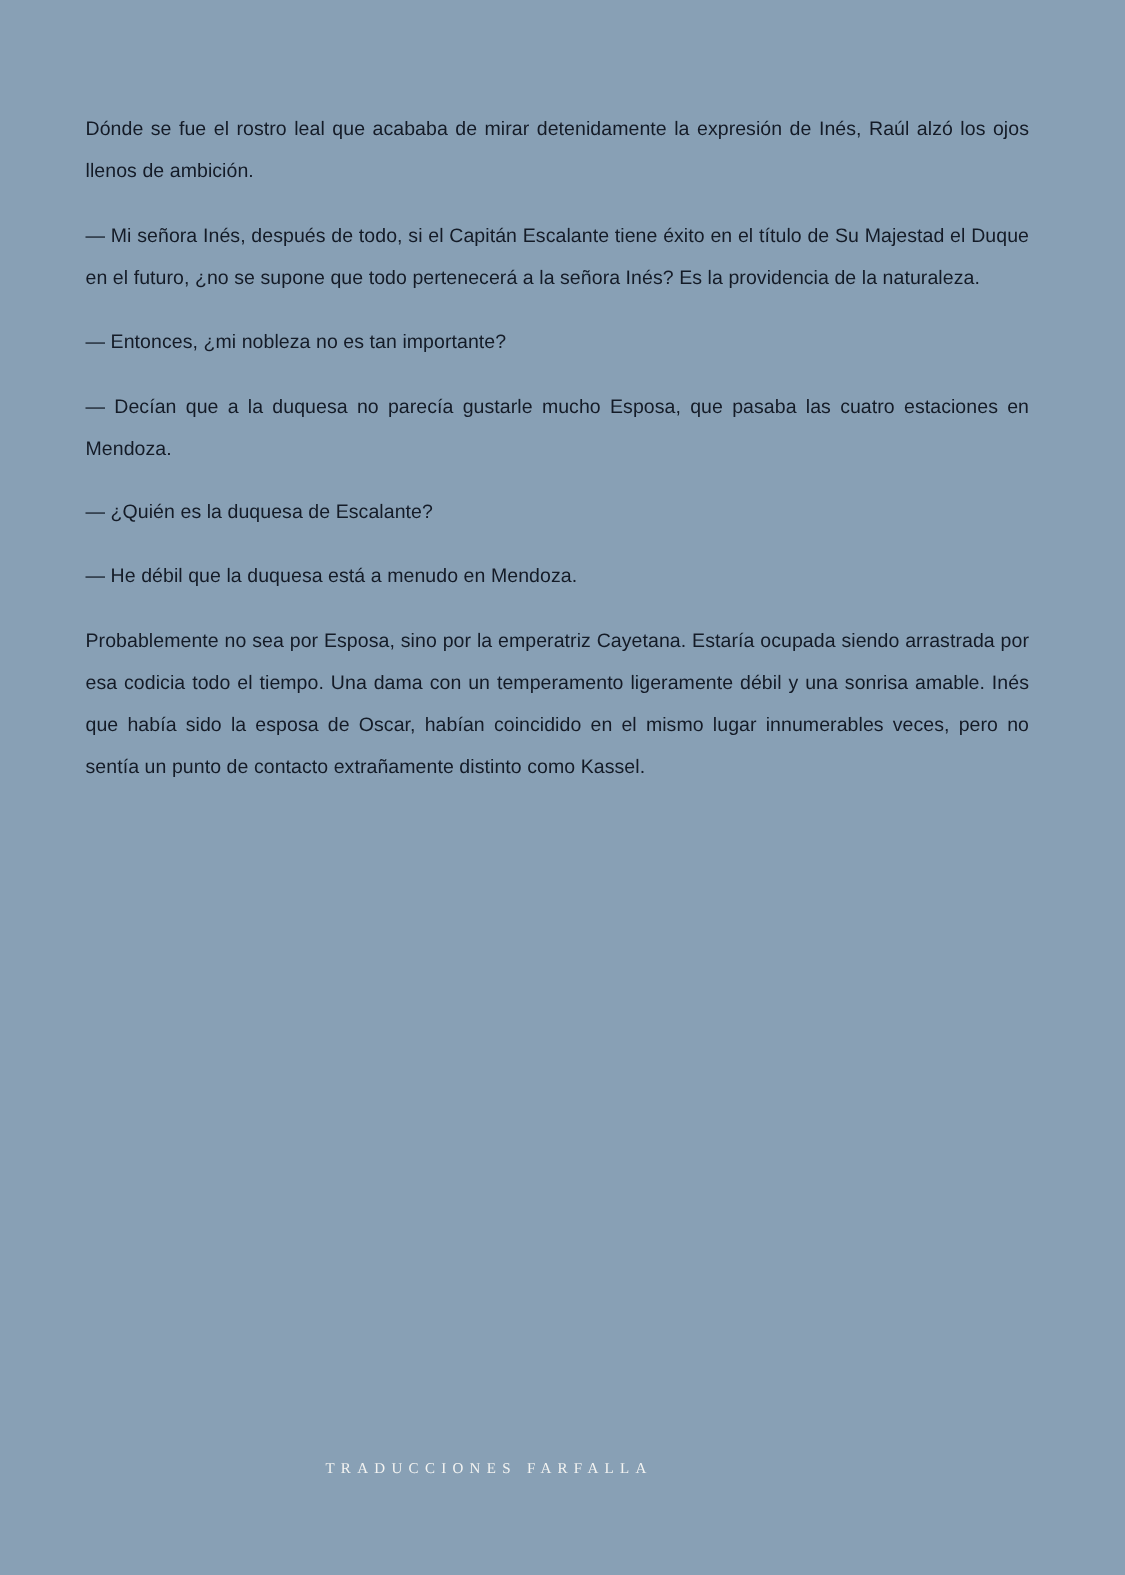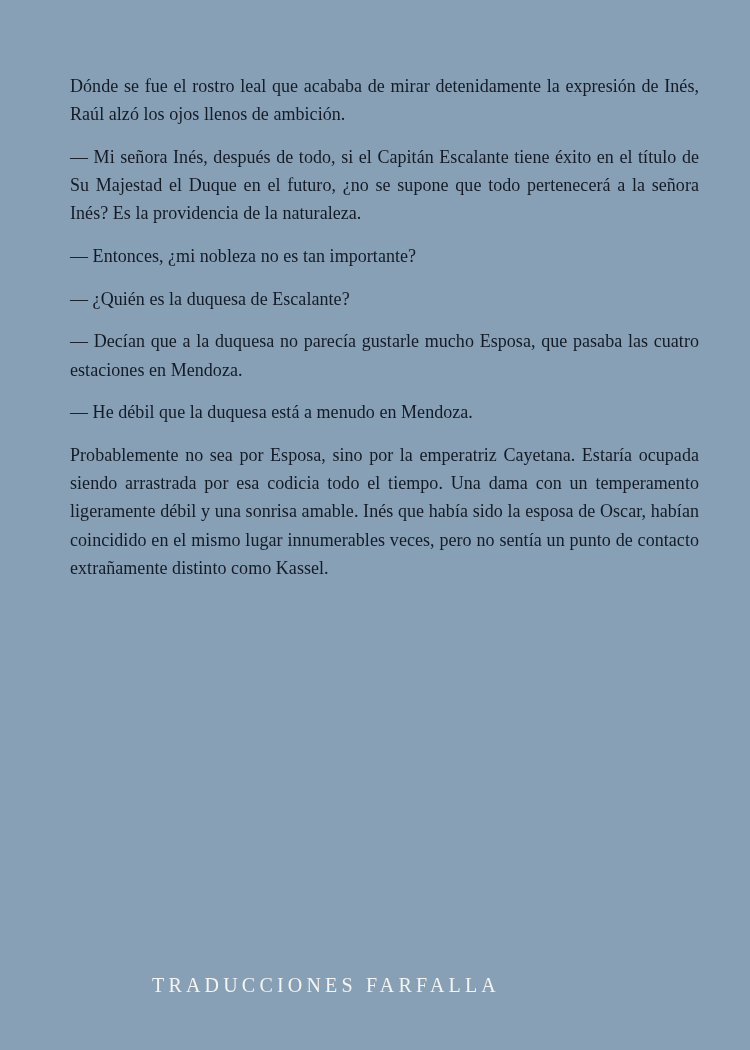--- a/index.html
+++ b/index.html
@@ -8,51 +8,51 @@
     }
     body {
       width: 750px;
       height: 1050px;
       background: #88a0b5;
       position: relative;
       overflow: hidden;
     }
     .page-text {
       position: absolute;
-      left: 70px;
+      left: 57px;
       top: 72px;
       width: 629px;
-      font-family: Liberation Serif, serif;
-      font-size: 18px;
+      font-family: Liberation Sans, sans-serif;
+      font-size: 13px;
       line-height: 28.2px;
       color: #141b27;
     }
     .page-text p {
       margin: 0 0 14.5px 0;
       text-align: justify;
       letter-spacing: 0.05px;
     }
     .footer {
       position: absolute;
       left: 0;
       width: 652px;
       top: 974px;
       text-align: center;
       font-family: "Liberation Serif", serif;
-      font-size: 20px;
+      font-size: 10px;
       letter-spacing: 4.2px;
       color: #f4f4f2;
     }
   </style>
 </head>
 <body>
 
 <div class="page-text">
   <p>Dónde se fue el rostro leal que acababa de mirar detenidamente la expresión de Inés, Raúl alzó los ojos llenos de ambición.</p>
   <p>— Mi señora Inés, después de todo, si el Capitán Escalante tiene éxito en el título de Su Majestad el Duque en el futuro, ¿no se supone que todo pertenecerá a la señora Inés? Es la providencia de la naturaleza.</p>
   <p>— Entonces, ¿mi nobleza no es tan importante?</p>
+  <p>— Decían que a la duquesa no parecía gustarle mucho Esposa, que pasaba las cuatro estaciones en Mendoza.</p>
   <p>— ¿Quién es la duquesa de Escalante?</p>
-  <p>— Decían que a la duquesa no parecía gustarle mucho Esposa, que pasaba las cuatro estaciones en Mendoza.</p>
   <p>— He débil que la duquesa está a menudo en Mendoza.</p>
   <p>Probablemente no sea por Esposa, sino por la emperatriz Cayetana. Estaría ocupada siendo arrastrada por esa codicia todo el tiempo. Una dama con un temperamento ligeramente débil y una sonrisa amable. Inés que había sido la esposa de Oscar, habían coincidido en el mismo lugar innumerables veces, pero no sentía un punto de contacto extrañamente distinto como Kassel.</p>
 </div>
 
 <div class="footer">TRADUCCIONES FARFALLA</div>
 
 </body></html>

